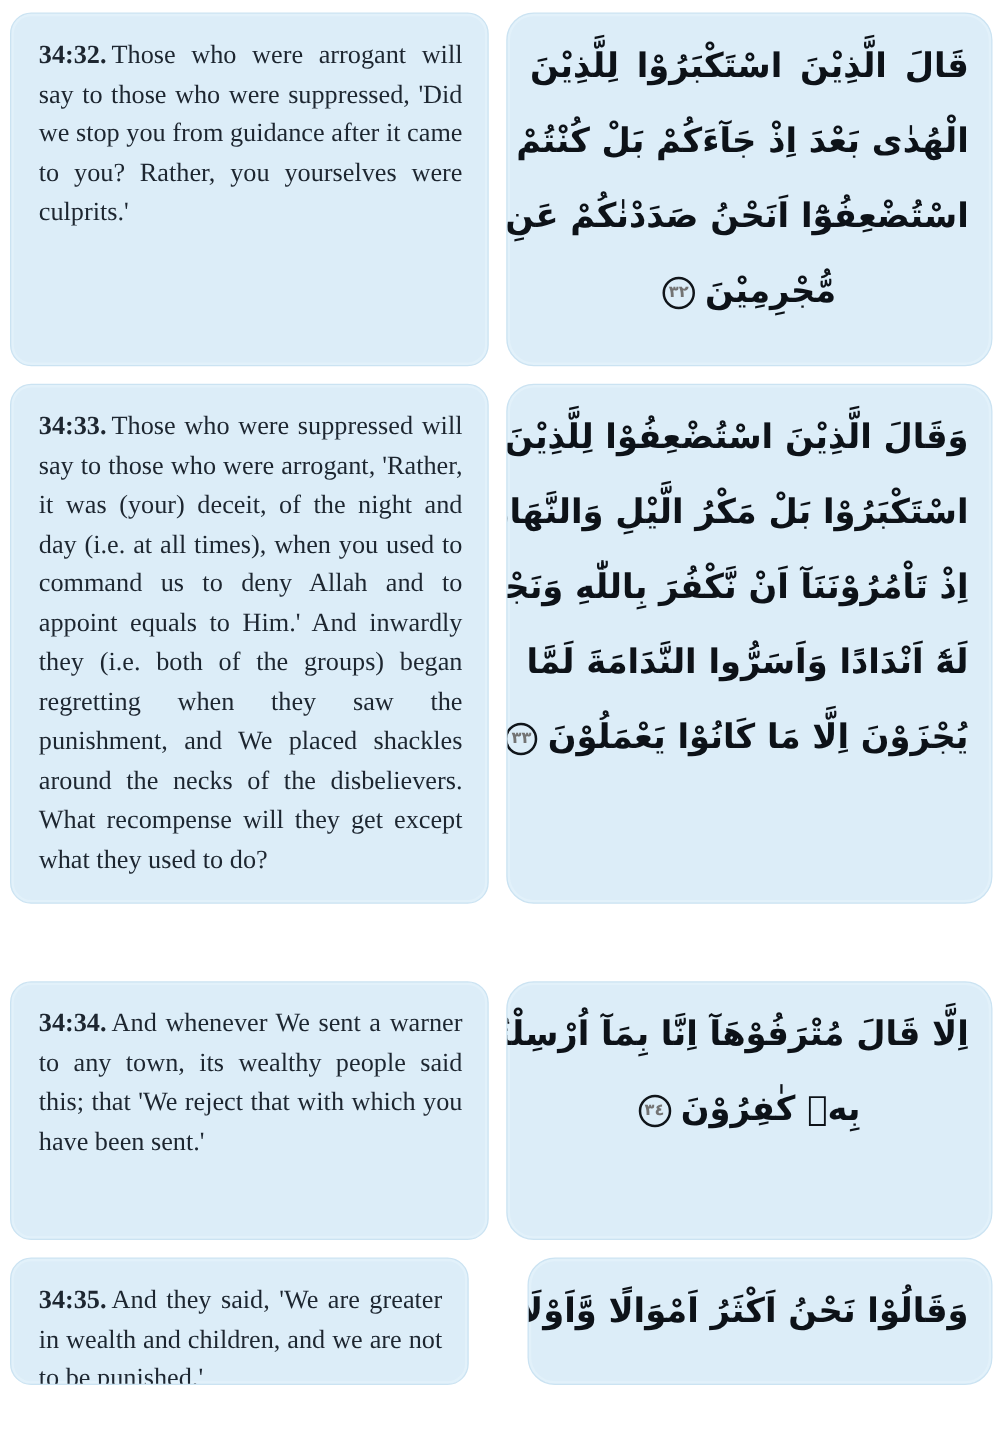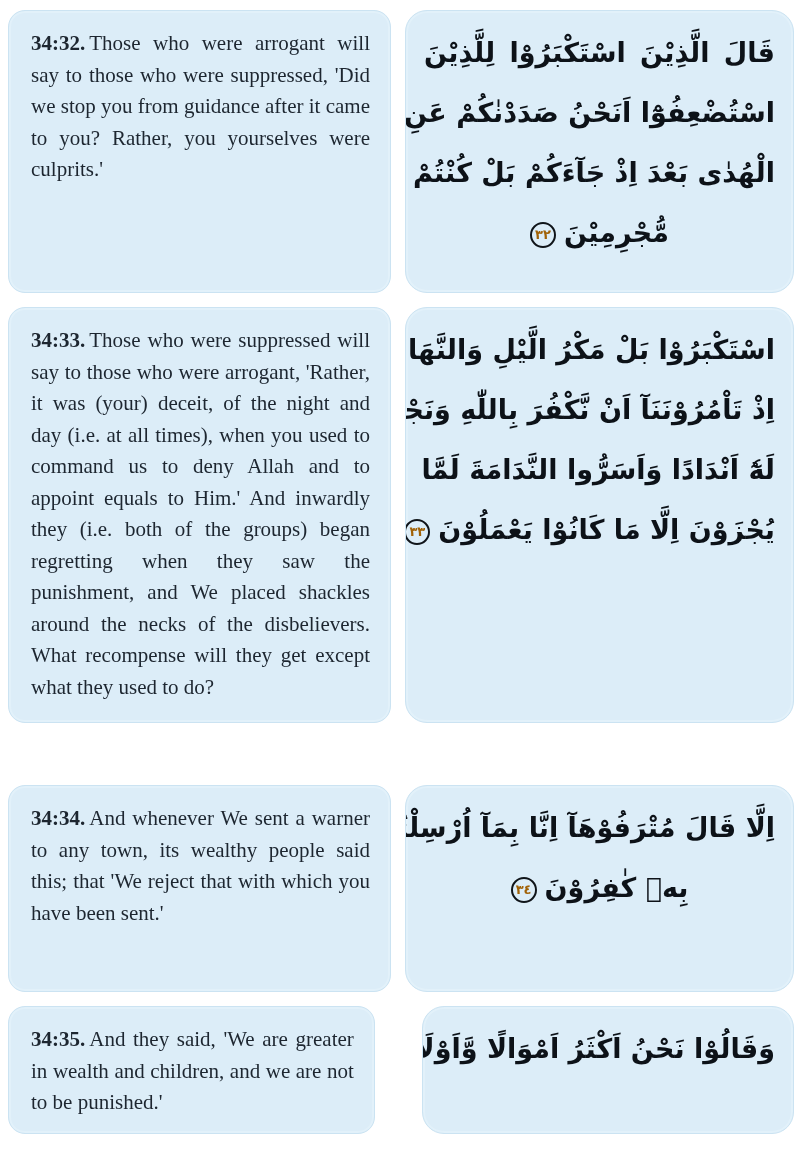--- a/index.html
+++ b/index.html
@@ -24,21 +24,21 @@
     background: #ffffff;
   }
   .row {
     display: flex;
     gap: 14px;
     flex: 0 0 auto;
   }
   .row-1 { height: 283px; }
   .row-2 { height: 416px; }
   .row-3 { height: 207px; margin-top: 48px; }
-  .row-4 { height: 128px; gap: 47px; }
+  .row-4 { height: 102px; gap: 47px; }
   .panel {
     box-sizing: border-box;
     background: #dcedf8;
     border: 1px solid #cbe3f2;
     border-radius: 17px;
     overflow: hidden;
     box-shadow: inset 0 0 0 2px #e2f1fa;
   }
   .panel.en {
     width: 383px;
@@ -82,45 +82,46 @@
     width: 26px;
     height: 26px;
     border: 2px solid #10151a;
     border-radius: 50%;
     font-size: 13px;
     line-height: 22px;
     text-align: center;
     vertical-align: middle;
     margin-right: 8px;
     font-weight: bold;
-    color: #a16207;
+    color: #737373;
   }
 </style>
 </head>
 <body>
 
 <div class="page">
 
   <section class="row row-1">
     <div class="panel en">
       <p class="trans"><span class="ref">34:32.</span><span>Those who were arrogant will say to those who were suppressed, 'Did we stop you from guidance after it came to you? Rather, you yourselves were culprits.'</span></p>
     </div>
     <div class="panel ar" lang="ar">
       <div class="aline">قَالَ الَّذِيْنَ اسْتَكْبَرُوْا لِلَّذِيْنَ</div>
+      <div class="aline">الْهُدٰى بَعْدَ اِذْ جَآءَكُمْ بَلْ كُنْتُمْ</div>
       <div class="aline">اسْتُضْعِفُوْٓا اَنَحْنُ صَدَدْنٰكُمْ عَنِ</div>
-      <div class="aline">الْهُدٰى بَعْدَ اِذْ جَآءَكُمْ بَلْ كُنْتُمْ</div>
       <div class="aline last"><span>مُّجْرِمِيْنَ</span><span class="marker">٣٢</span></div>
     </div>
   </section>
 
   <section class="row row-2">
     <div class="panel en">
       <p class="trans"><span class="ref">34:33.</span><span>Those who were suppressed will say to those who were arrogant, 'Rather, it was (your) deceit, of the night and day (i.e. at all times), when you used to command us to deny Allah and to appoint equals to Him.' And inwardly they (i.e. both of the groups) began regretting when they saw the punishment, and We placed shackles around the necks of the disbelievers. What recompense will they get except what they used to do?</span></p>
     </div>
     <div class="panel ar" lang="ar">
+      <div class="aline">وَقَالَ الَّذِيْنَ اسْتُضْعِفُوْا لِلَّذِيْنَ</div>
       <div class="aline">اسْتَكْبَرُوْا بَلْ مَكْرُ الَّيْلِ وَالنَّهَارِ</div>
       <div class="aline">اِذْ تَاْمُرُوْنَنَآ اَنْ نَّكْفُرَ بِاللّٰهِ وَنَجْعَلَ</div>
       <div class="aline">لَهٗٓ اَنْدَادًا وَاَسَرُّوا النَّدَامَةَ لَمَّا</div>
       <div class="aline last"><span>يُجْزَوْنَ اِلَّا مَا كَانُوْا يَعْمَلُوْنَ</span><span class="marker">٣٣</span></div>
     </div>
   </section>
 
   <section class="row row-3">
     <div class="panel en">
       <p class="trans"><span class="ref">34:34.</span><span>And whenever We sent a warner to any town, its wealthy people said this; that 'We reject that with which you have been sent.'</span></p>

